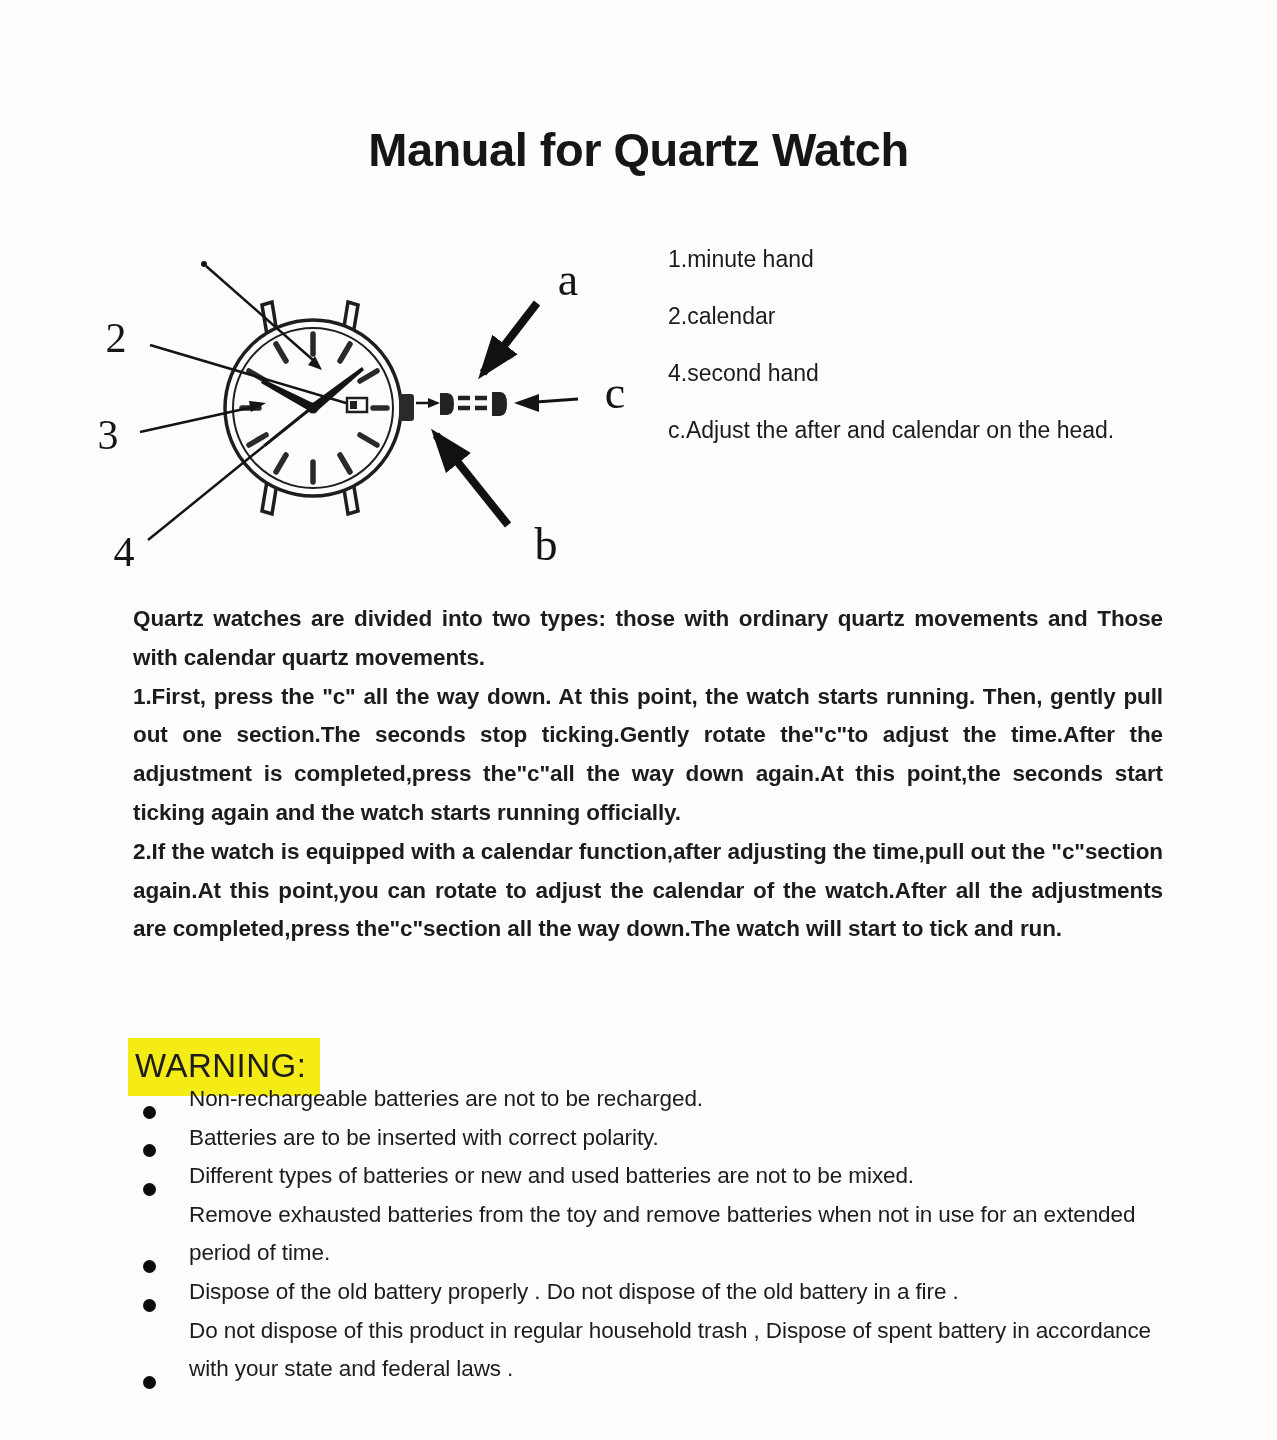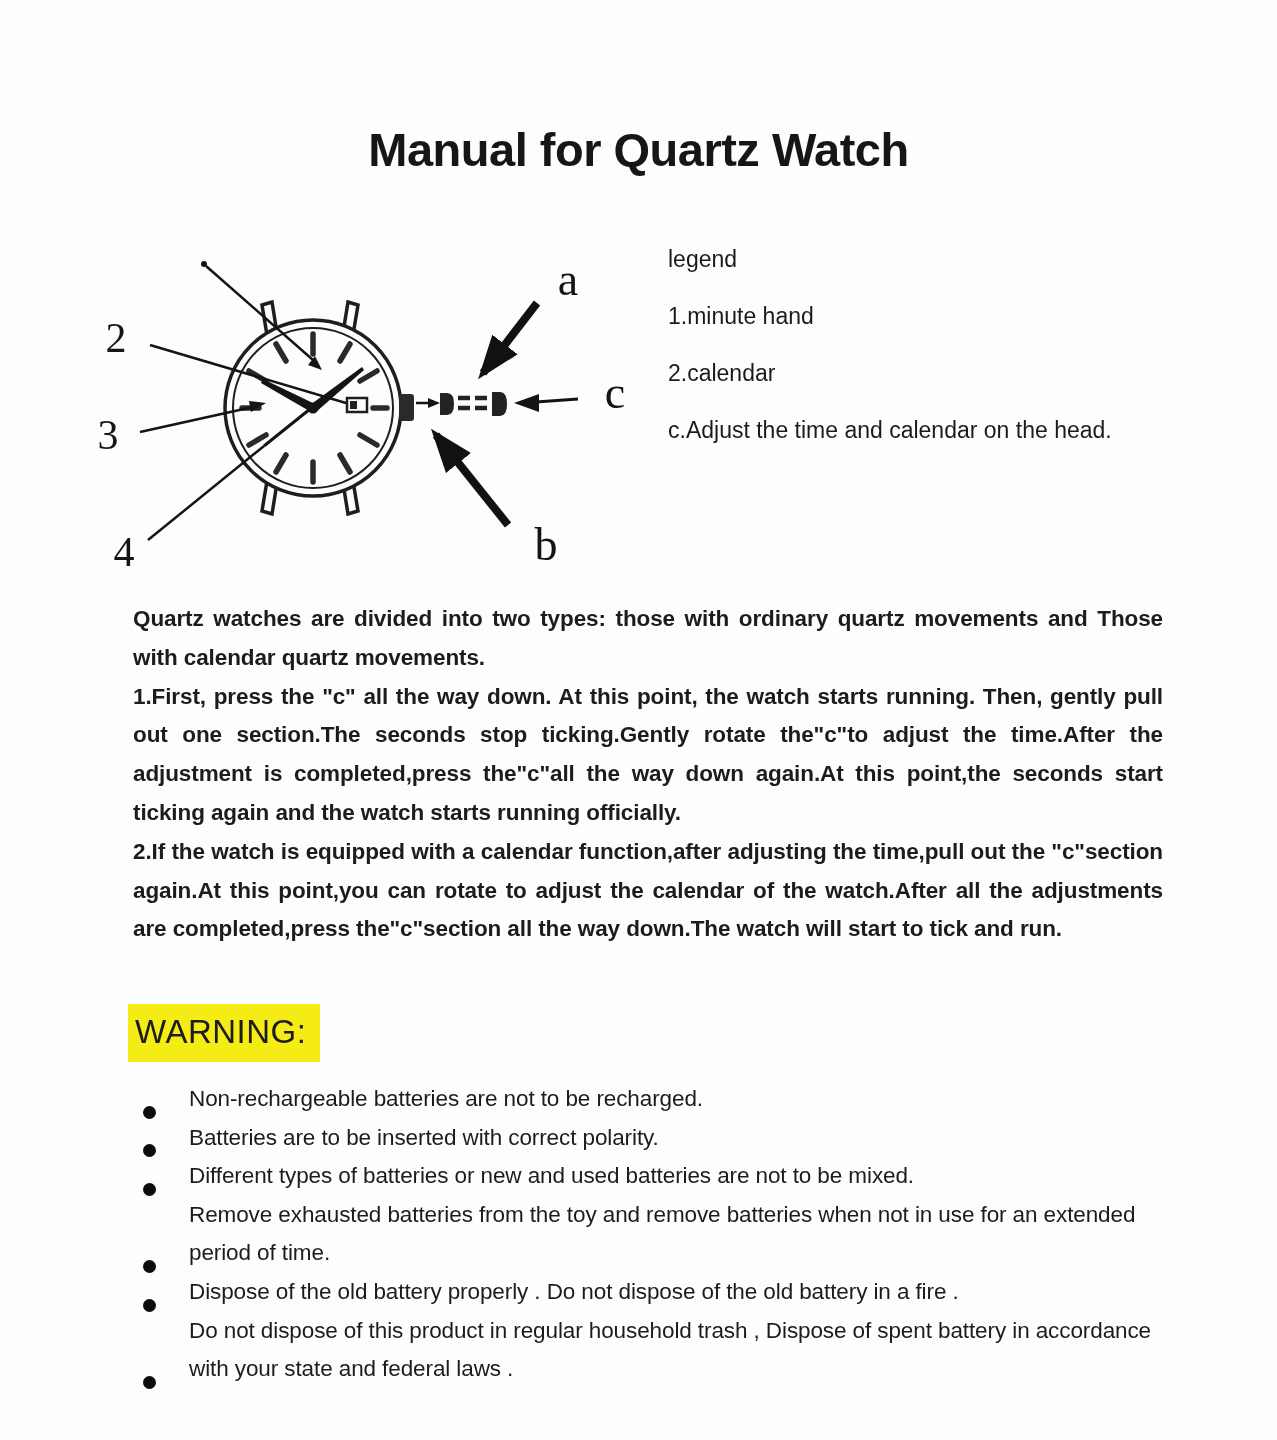--- a/index.html
+++ b/index.html
@@ -18,21 +18,21 @@
   .diagram text{font-family:"Liberation Serif",serif;fill:#151515;}
   .legend{position:absolute;left:668px;top:246px;font-size:23px;color:#1b1b1b;}
   .legend-row{margin:0 0 30px 0;line-height:27px;white-space:nowrap;}
   .bodytext{
     position:absolute;left:133px;top:600px;width:1030px;
     font-size:22.5px;line-height:38.8px;text-align:justify;color:#1c1c1c;
     letter-spacing:-0.1px;
     font-weight:bold;
   }
   .bodytext p{margin:0;}
-  .warnwrap{position:absolute;left:128px;top:1004px;}
+  .warnwrap{position:absolute;left:128px;top:1038px;}
   .warnhl{
     display:inline-block;background:#f5ec16;color:#1d1d1d;
     font-size:33px;letter-spacing:0.5px;
     padding:9px 14px 11px 7px;
   }
   .bullets{
     position:absolute;left:133px;top:1080px;width:1040px;
     list-style:none;margin:0;padding:0;
   }
   .bullets li{display:flex;align-items:flex-end;margin:0;}
@@ -121,24 +121,24 @@
       <text x="38" y="214" font-size="42" text-anchor="middle">3</text>
       <line x1="70" y1="197" x2="183" y2="172" stroke="#141414" stroke-width="2.5"></line>
       <polygon points="196,168 181,177 179,166" fill="#141414"></polygon>
 
       <text x="54" y="331" font-size="42" text-anchor="middle">4</text>
       <line x1="78" y1="305" x2="194" y2="211" stroke="#141414" stroke-width="2.5"></line>
     </svg>
   </div>
 
   <div class="legend">
-    <div class="legend-row">legend</div>
     <div class="legend-row">1.minute hand</div>
     <div class="legend-row">2.calendar</div>
-    <div class="legend-row">c.Adjust the time and calendar on the head.</div>
+    <div class="legend-row">4.second hand</div>
+    <div class="legend-row">c.Adjust the after and calendar on the head.</div>
   </div>
 
   <div class="bodytext">
     <p>Quartz watches are divided into two types: those with ordinary quartz movements and Those with calendar quartz movements.</p>
     <p>1.First, press the "c" all the way down. At this point, the watch starts running. Then, gently pull out one section.The seconds stop ticking.Gently rotate the"c"to adjust the time.After the adjustment is completed,press the"c"all the way down again.At this point,the seconds start ticking again and the watch starts running officially.</p>
     <p>2.If the watch is equipped with a calendar function,after adjusting the time,pull out the "c"section again.At this point,you can rotate to adjust the calendar of the watch.After all the adjustments are completed,press the"c"section all the way down.The watch will start to tick and run.</p>
   </div>
 
   <div class="warnwrap">
     <span class="warnhl" style="background: rgb(245, 236, 22);">WARNING:</span>

